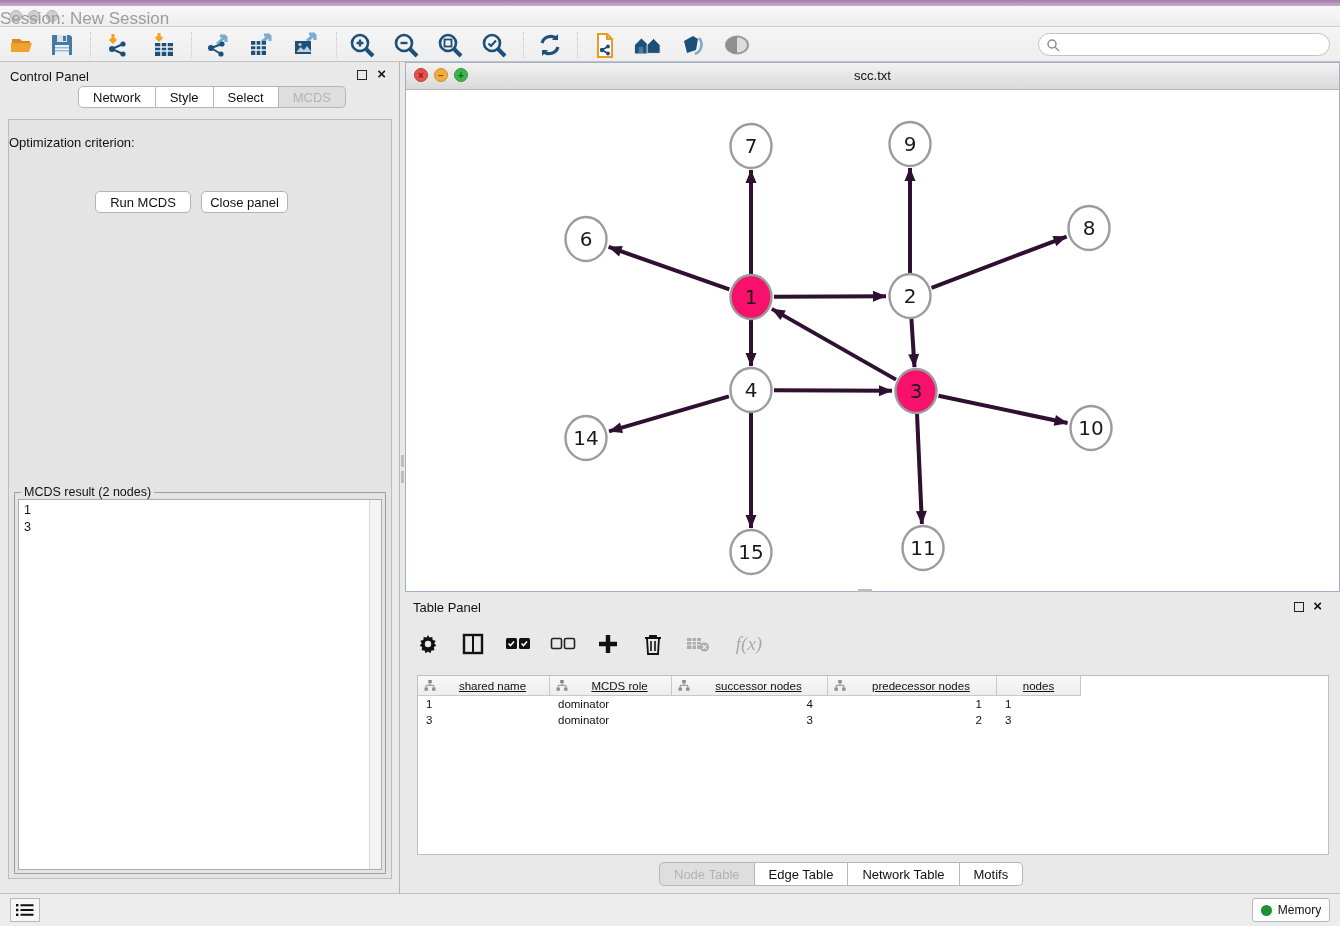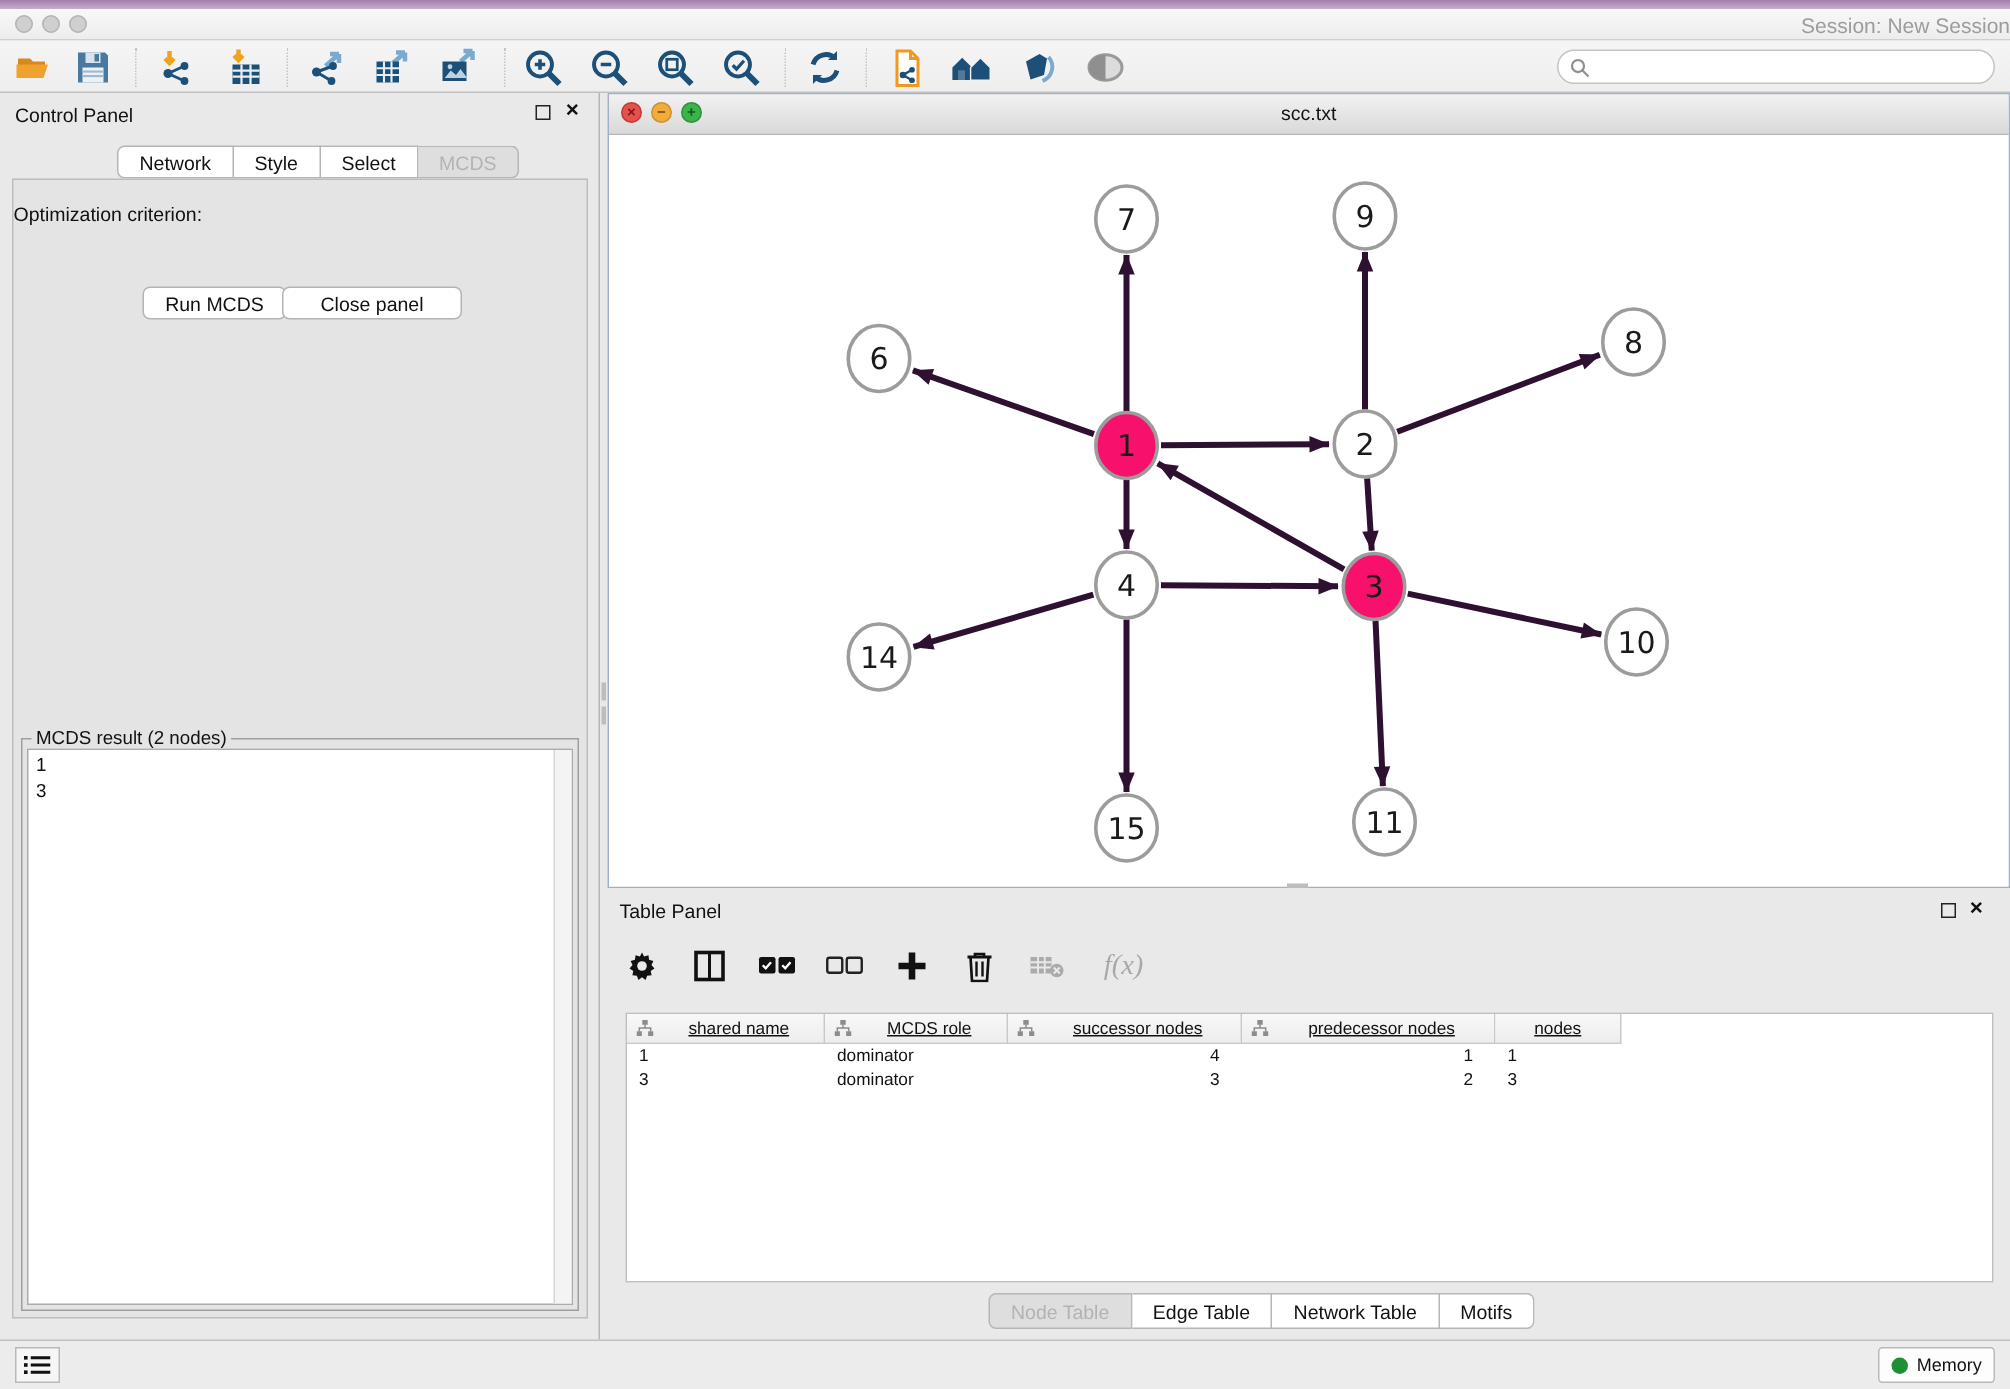--- a/index.html
+++ b/index.html
@@ -8,22 +8,22 @@
   svg { display:block; }
 
   
   .purple-strip { position:absolute; left:0; top:0; width:1340px; height:6px;
     background:linear-gradient(#a27fab,#c9abcd); }
   .titlebar { position:absolute; left:0; top:6px; width:1340px; height:21px;
     background:linear-gradient(#f8f8f8,#ededed); border-bottom:1px solid #cfcfcf; }
   .traffic { position:absolute; top:4px; width:12px; height:12px; border-radius:50%;
     background:#cfcfcf; border:1px solid #b2b2b2; }
   .traffic.t1{left:10px} .traffic.t2{left:28px} .traffic.t3{left:46px}
-  .session-title { position:absolute; left:0; right:0; top:3px; text-align:right;
-    font-size:14px; color:#9c9c9c; }
+  .session-title { position:absolute; left:0; right:0; top:3px; text-align:left;
+    font-size:17px; color:#9c9c9c; }
 
   
   .toolbar { position:absolute; left:0; top:27px; width:1340px; height:35px;
     background:linear-gradient(#f5f5f5,#eeeeee); border-bottom:1px solid #c2c2c2; }
   .tb-icon { position:absolute; top:4px; width:28px; height:28px; display:flex;
     align-items:center; justify-content:center; cursor:default; }
   .tb-sep { position:absolute; top:5px; width:0; height:26px; border-left:1px dotted #c4c4c4; }
   .searchbox { position:absolute; left:1038px; top:6px; width:292px; height:23px;
     background:#fff; border:1px solid #c3c3c3; border-radius:12px; display:flex; align-items:center; padding-left:7px; }
   .searchbox input { border:none; outline:none; flex:1; height:18px; font-size:12px;
@@ -32,38 +32,38 @@
   
   .control-panel { position:absolute; left:0; top:62px; width:400px; height:831px;
     background:#e9e9e9; border-right:1px solid #b5b5b5; }
   .panel-header { position:absolute; left:0; top:0; width:100%; height:28px; }
   .panel-title { position:absolute; left:10px; top:7px; font-size:13px; color:#111; }
   .float-btn { position:absolute; top:8px; width:10px; height:10px; border:1.6px solid #222; }
   .close-btn { position:absolute; top:4px; font-size:15px; font-weight:bold; color:#111; line-height:16px; }
   .cp-float{ right:32px; } .cp-close{ right:13px; }
 
   .tabstrip { position:absolute; display:flex; }
-  .cp-tabs { left:78px; top:35px; }
+  .cp-tabs { left:78px; top:24px; }
   .tab-seg { height:22px; font-size:13px; color:#111; background:#fff;
     border:1px solid #b6b6b6; border-left:none; display:flex; align-items:center; justify-content:center;
     padding:0 14px; cursor:default; }
   .tab-seg.first { border-left:1px solid #b6b6b6; border-radius:5px 0 0 5px; }
   .tab-seg.last { border-radius:0 5px 5px 0; }
   .tab-seg.active { background:#dedede; color:#b3b3b3; }
 
   .cp-content { position:absolute; left:8px; top:57px; width:384px; height:760px;
     background:#e4e4e4; border:1px solid #bdbdbd; }
   .opt-label { position:absolute; left:0; width:100%; top:15px; text-align:left; font-size:13px; color:#111; }
   .dropdown { position:absolute; left:36px; top:38px; width:312px; height:21px; background:#fff;
     border:1px solid #b9b9b9; border-radius:4px; display:flex; align-items:center; font-size:13px; color:#111;
     padding-left:14px; }
   .dd-chevrons { position:absolute; right:7px; top:2px; }
   .cp-button { position:absolute; top:71px; height:22px; background:#fff; border:1px solid #b4b4b4;
     border-radius:5px; font-size:13px; color:#111; display:flex; align-items:center; justify-content:center; cursor:default; }
-  .btn-run { left:86px; width:96px; } .btn-close { left:179px; width:120px; }
+  .btn-run { left:86px; width:96px; } .btn-close { left:192px; width:87px; }
 
   .result-box { position:absolute; left:5px; top:372px; width:372px; height:382px;
     border:1px solid #9f9f9f; }
   .result-legend { position:absolute; left:6px; top:-8px; background:#e4e4e4; padding:0 3px;
     font-size:12.5px; color:#111; }
   .result-area { position:absolute; left:3px; top:6px; right:3px; bottom:3px; background:#fff;
     border:1px solid #ababab; }
   .result-text { position:absolute; left:5px; top:2px; font-size:12.5px; color:#111;
     line-height:17px; white-space:pre; }
   .result-scroll { position:absolute; right:0; top:0; bottom:0; width:12px; background:#f4f4f4;

